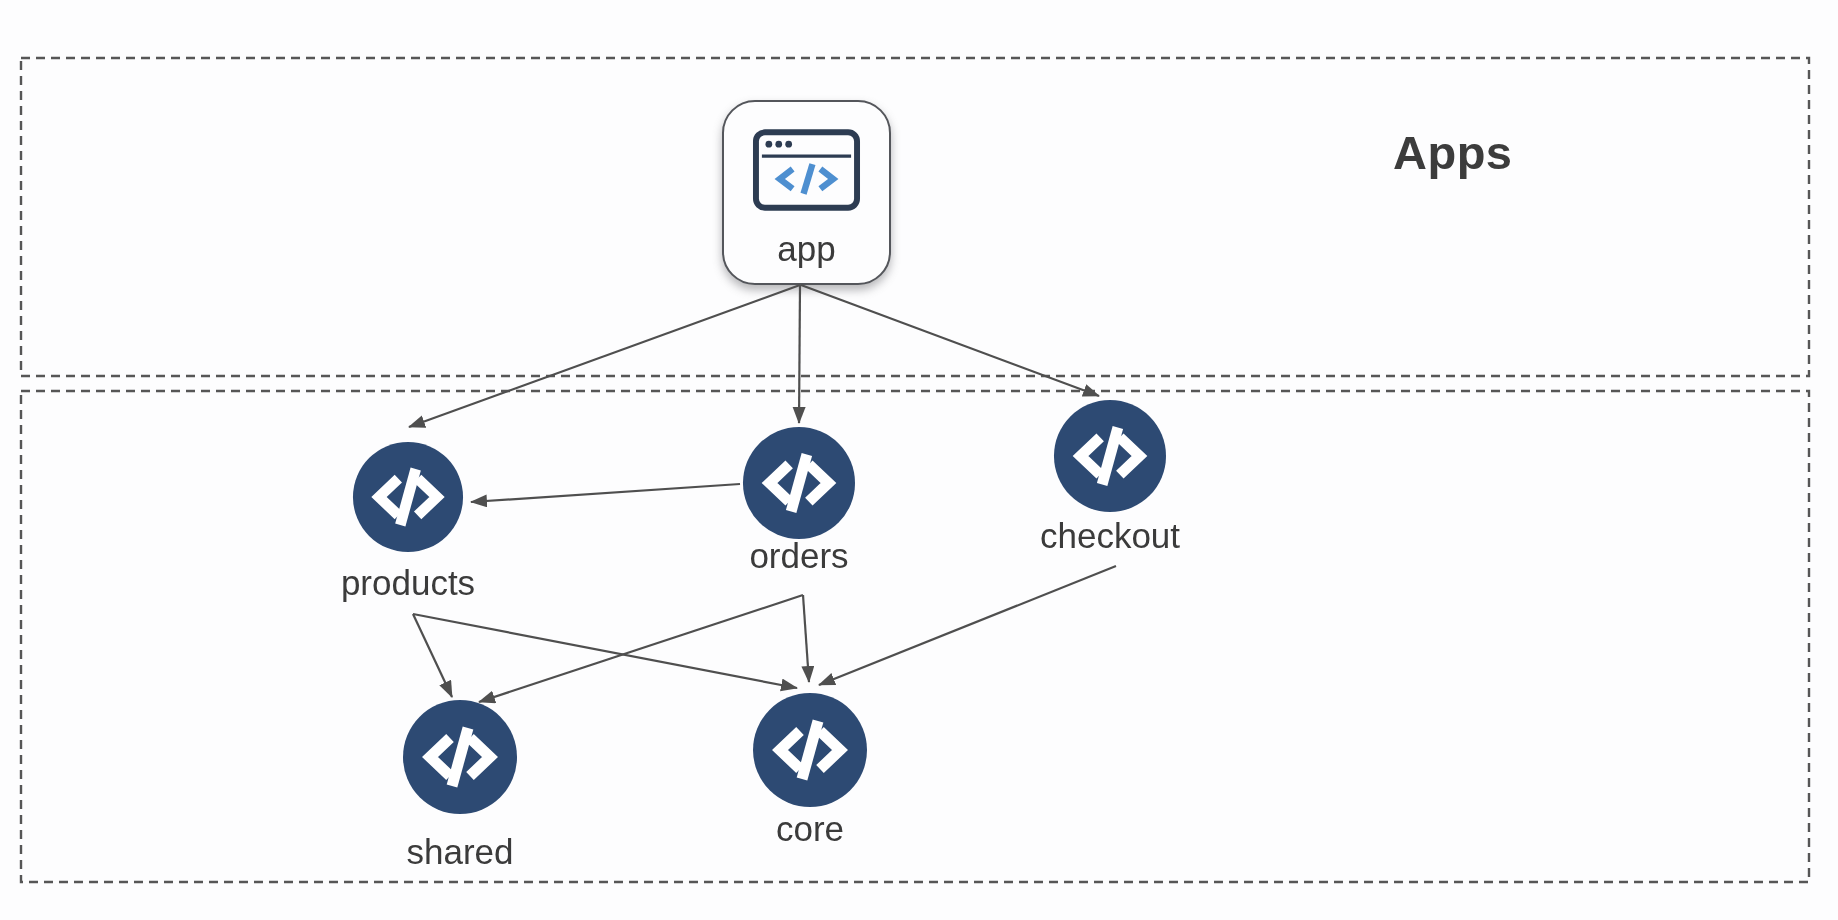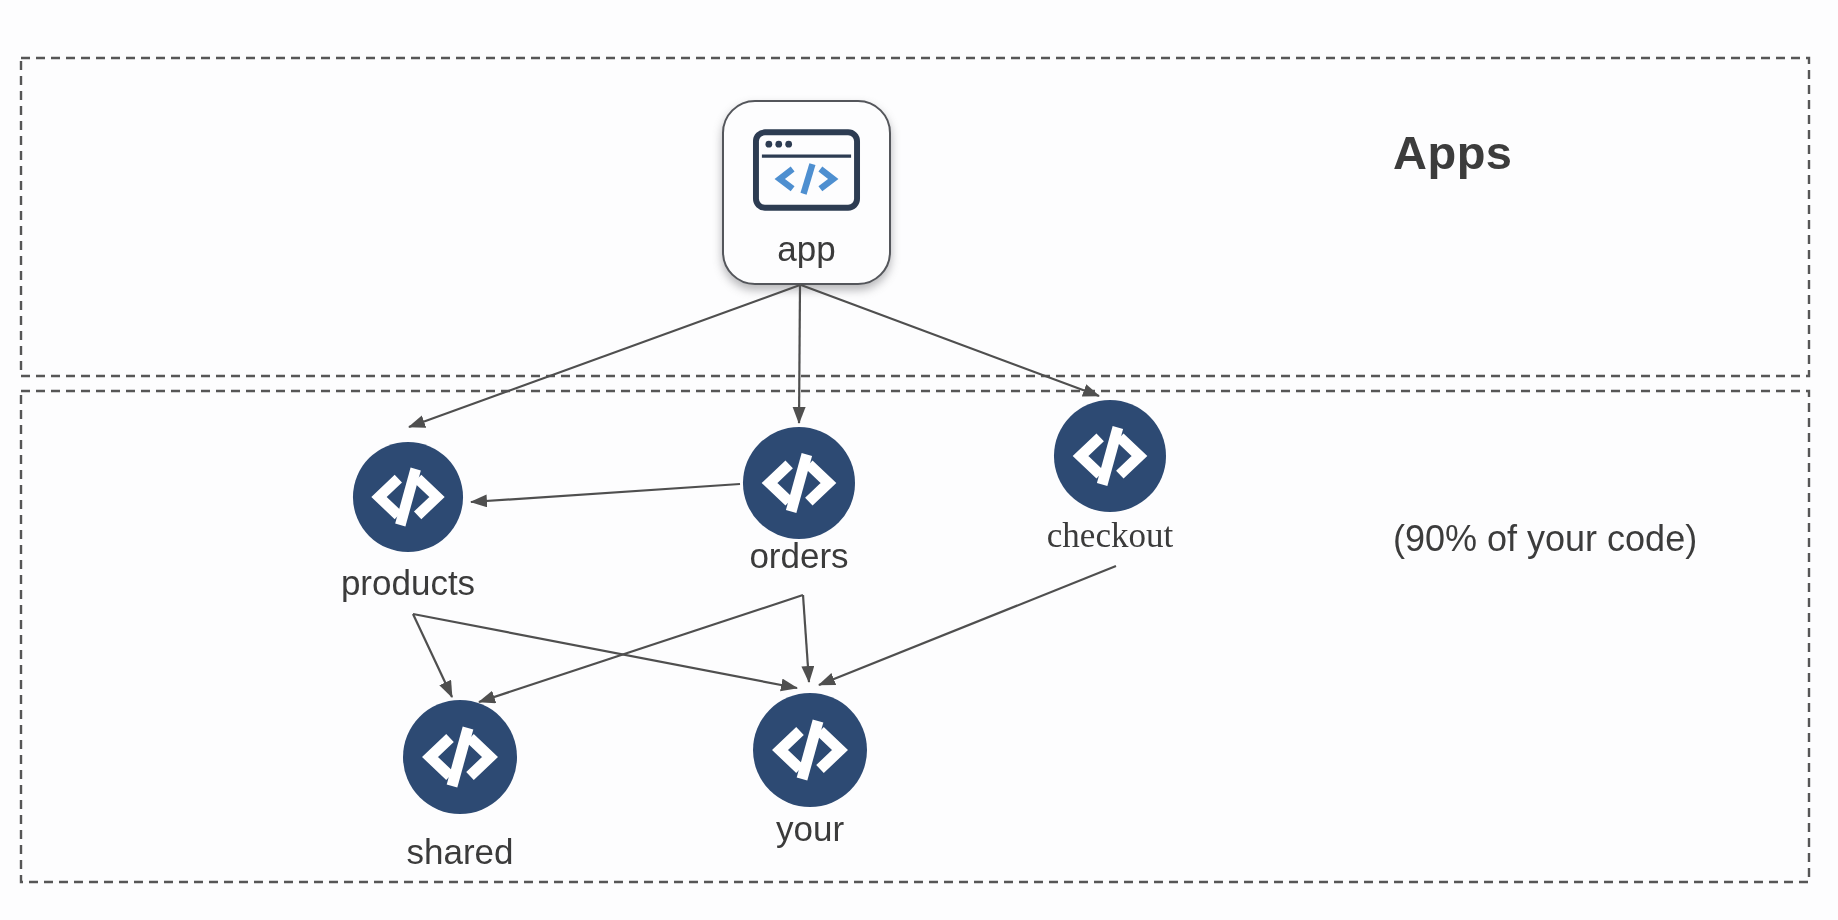--- a/index.html
+++ b/index.html
@@ -64,21 +64,20 @@
         <line x1="803" y1="595" x2="809" y2="682" stroke="#4f4f4f" stroke-width="2.2" marker-end="url(#arrowhead)"></line>
         <line x1="1116" y1="566" x2="819" y2="685" stroke="#4f4f4f" stroke-width="2.2" marker-end="url(#arrowhead)"></line>
       </g>
   </svg>
 
   <div class="section-label" id="apps-label" style="left: 1393px; top: 126px;">
     <div class="section-title">Apps</div>
   </div>
 
   <div class="section-label" id="libs-label" style="left: 1393px; top: 511px;">
-    <div class="section-subtitle">(90% of your code)</div>
   </div>
 
   <div id="app-node" style="left: 722px; top: 100px; width: 165px; height: 181px;">
     <svg class="browser-icon" width="109" height="84" viewBox="0 0 110 84" xmlns="http://www.w3.org/2000/svg" style="left: 28px; top: 26px;">
       <rect x="4" y="4" width="102" height="76" rx="9" fill="#fdfdfe" stroke="#2d3c52" stroke-width="6"></rect>
       <circle cx="17" cy="16" r="3.4" fill="#2d3c52"></circle>
       <circle cx="27" cy="16" r="3.4" fill="#2d3c52"></circle>
       <circle cx="37" cy="16" r="3.4" fill="#2d3c52"></circle>
       <line x1="10" y1="28" x2="100" y2="28" stroke="#2d3c52" stroke-width="3.4"></line>
       <g stroke="#4e8fd0" stroke-width="6.4" fill="none" stroke-linecap="butt" stroke-linejoin="miter">
@@ -110,34 +109,34 @@
         </svg></div>
       <div class="node-label" style="left: 669px; top: 536px;">orders</div>
       <div class="lib-node" style="left: 1053px; top: 399px; width: 114px; height: 114px;"><svg viewBox="0 0 116 116" width="114" height="114">
           <circle cx="58" cy="58" r="57" fill="#2d4a73"></circle>
           <g stroke="#ffffff" stroke-width="11" fill="none" stroke-linecap="butt" stroke-linejoin="miter">
             <path d="M48 39 L28 58 L48 77"></path>
             <path d="M66 29 L50 87"></path>
             <path d="M68 39 L88 58 L68 77"></path>
           </g>
         </svg></div>
-      <div class="node-label" style="left: 980px; top: 516px; font-family: Liberation Serif, serif;">checkout</div>
+      <div class="node-label" style="left: 980px; top: 516px;">checkout</div>
       <div class="lib-node" style="left: 402px; top: 699px; width: 116px; height: 116px;"><svg viewBox="0 0 116 116" width="116" height="116">
           <circle cx="58" cy="58" r="57" fill="#2d4a73"></circle>
           <g stroke="#ffffff" stroke-width="11" fill="none" stroke-linecap="butt" stroke-linejoin="miter">
             <path d="M48 39 L28 58 L48 77"></path>
             <path d="M66 29 L50 87"></path>
             <path d="M68 39 L88 58 L68 77"></path>
           </g>
         </svg></div>
       <div class="node-label" style="left: 330px; top: 816px; margin-top: 16px;">shared</div>
       <div class="lib-node" style="left: 752px; top: 692px; width: 116px; height: 116px;"><svg viewBox="0 0 116 116" width="116" height="116">
           <circle cx="58" cy="58" r="57" fill="#2d4a73"></circle>
           <g stroke="#ffffff" stroke-width="11" fill="none" stroke-linecap="butt" stroke-linejoin="miter">
             <path d="M48 39 L28 58 L48 77"></path>
             <path d="M66 29 L50 87"></path>
             <path d="M68 39 L88 58 L68 77"></path>
           </g>
         </svg></div>
-      <div class="node-label" style="left: 680px; top: 809px;">your</div>
+      <div class="node-label" style="left: 680px; top: 809px;">core</div>
     </div>
 
 </div>
 
 </body></html>

